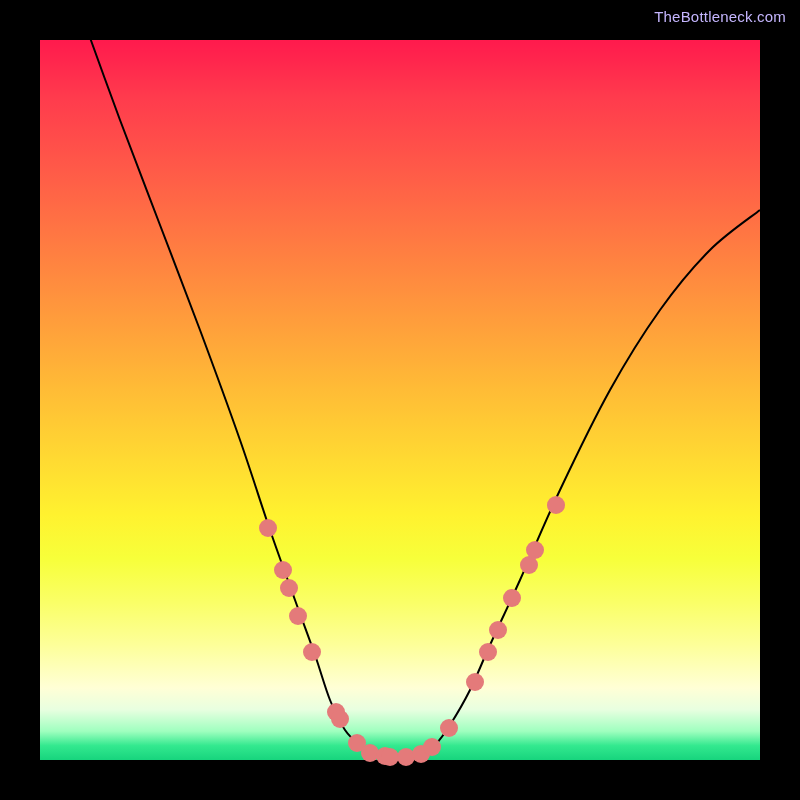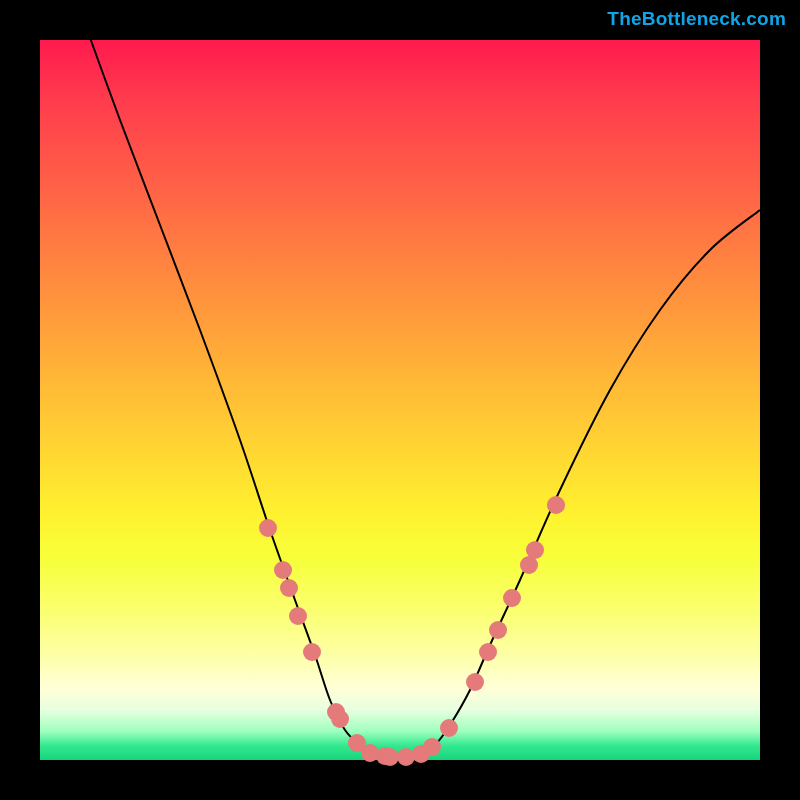--- a/index.html
+++ b/index.html
@@ -40,23 +40,23 @@
       #ffffd6 90%,
       #e8ffe0 93%,
       #9fffbf 96%,
       #33e98f 98%,
       #17d47d 100%);
   }
   .watermark {
     position: absolute;
     top: 8px;
     right: 14px;
-    color: #0ea5e9;
-    font-size: 19px;
-    font-weight: 700;
+    color: #c4b5fd;
+    font-size: 15px;
+    font-weight: 400;
     letter-spacing: 0.2px;
   }
   svg.curve {
     position: absolute;
     top: 0;
     left: 0;
     width: 720px;
     height: 720px;
     overflow: visible;
   }

